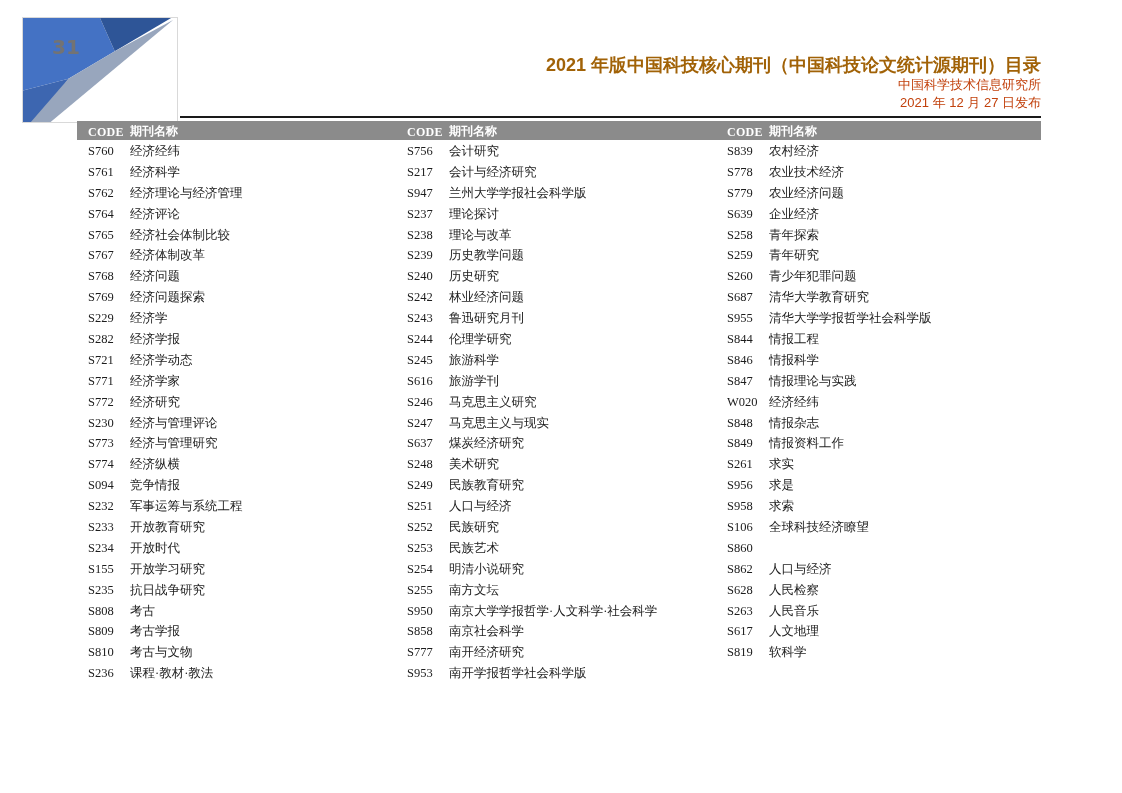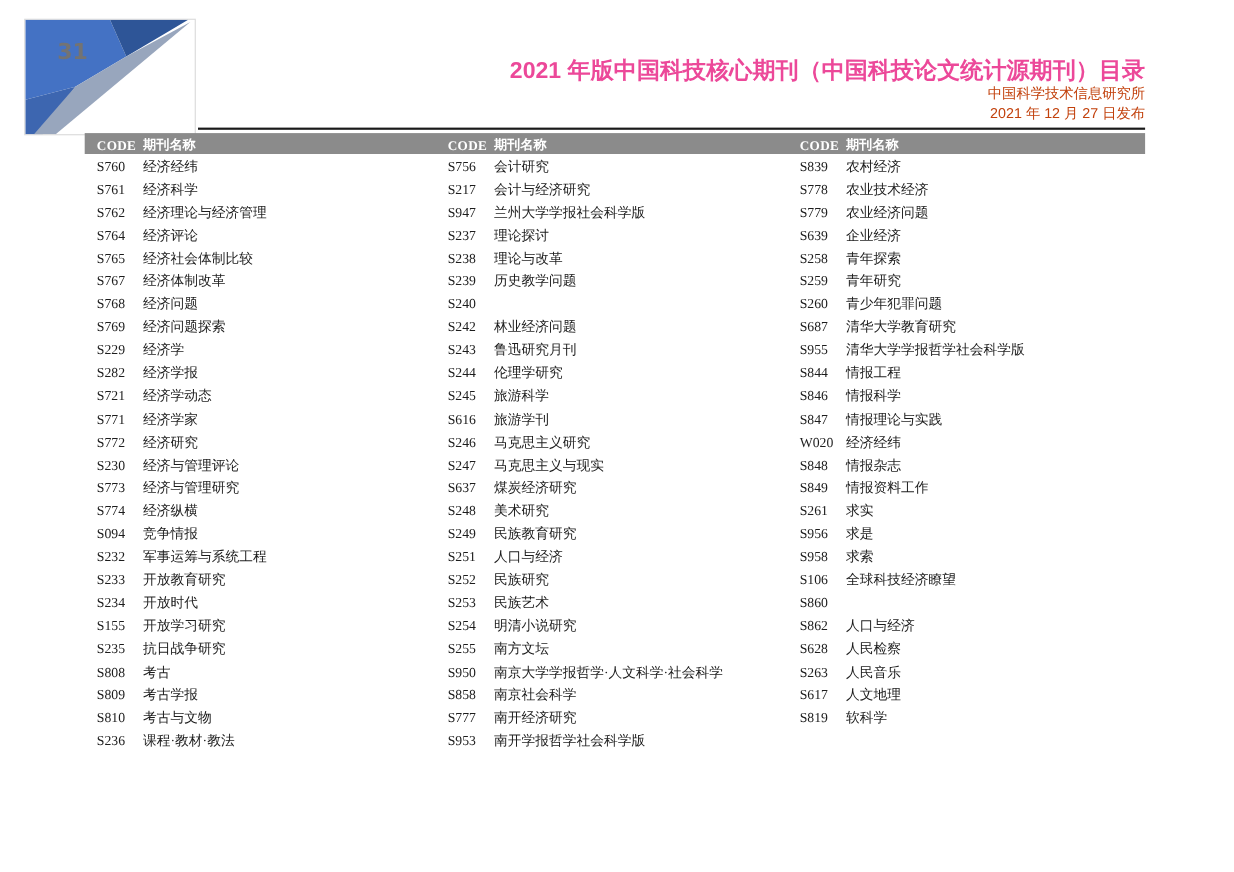--- a/index.html
+++ b/index.html
@@ -11,21 +11,21 @@
   }
   
   .corner-logo { position:absolute; left:22px; top:17px; width:156px; height:106px;
     background:#ffffff; border:1px solid #d9d9d9; }
   .corner-logo svg { position:absolute; left:0; top:0; width:100%; height:100%; }
   .page-number { position:absolute; left:29px; top:17px; color:#737373;
     font-family:"DejaVu Sans","Liberation Sans",sans-serif; font-size:20px; font-weight:700; }
   
   .doc-header { position:absolute; top:54px; right:81px; text-align:right; }
   .doc-title { font-family:"Liberation Sans","DejaVu Sans",sans-serif;
-    font-weight:bold; font-size:21px; line-height:22px; color:#ec4899; }
+    font-weight:bold; font-size:18px; line-height:22px; color:#a16207; }
   .doc-org, .doc-date { font-family:"Liberation Sans","DejaVu Sans",sans-serif;
     font-size:13px; line-height:18px; color:#c2410c; }
   .top-rule { position:absolute; left:180px; top:116px; width:861px; height:2px; background:#1a1a1a; }
   
   .header-bar { position:absolute; left:77px; top:121px; width:964px; height:19px; background:#8b8b8b; }
   .hdr-group { position:absolute; top:0; height:19px; display:flex; align-items:flex-end;
     color:#ffffff; font-weight:bold; font-size:12px; }
   .hdr-group .hdr-code { display:inline-block; width:42px; letter-spacing:0.3px; }
   .hdr-g0 { left:11px; } .hdr-g1 { left:330px; } .hdr-g2 { left:650px; }
   
@@ -199,20 +199,21 @@
       <div class="row">
         <span class="code">S238</span>
         <span class="jname">理论与改革</span>
       </div>
       <div class="row">
         <span class="code">S239</span>
         <span class="jname">历史教学问题</span>
       </div>
       <div class="row">
         <span class="code">S240</span>
+        <span class="jname">历史研究</span>
       </div>
       <div class="row">
         <span class="code">S242</span>
         <span class="jname">林业经济问题</span>
       </div>
       <div class="row">
         <span class="code">S243</span>
         <span class="jname">鲁迅研究月刊</span>
       </div>
       <div class="row">

